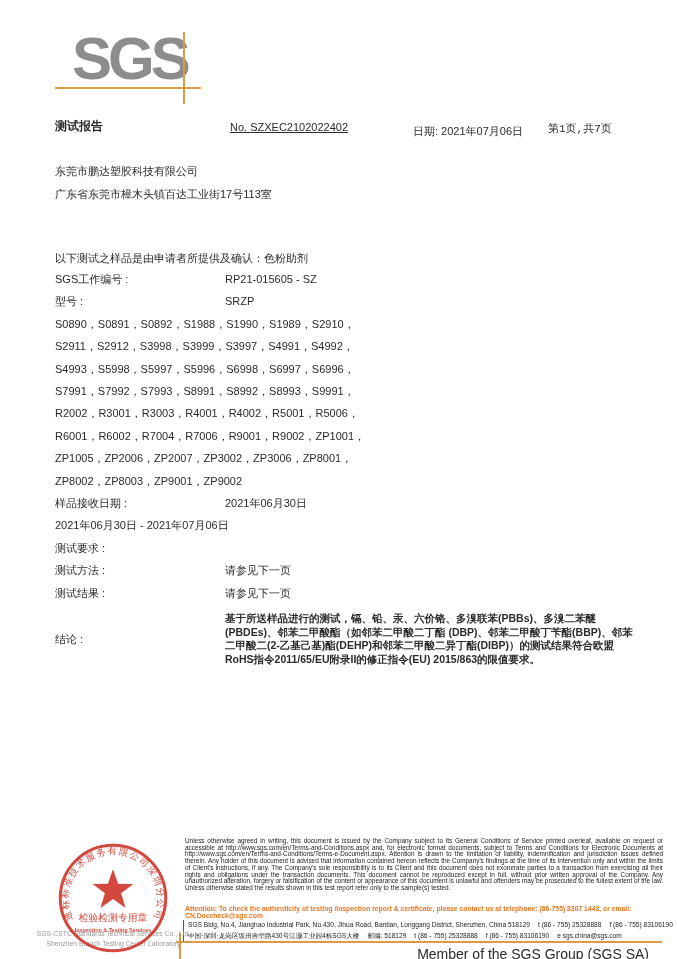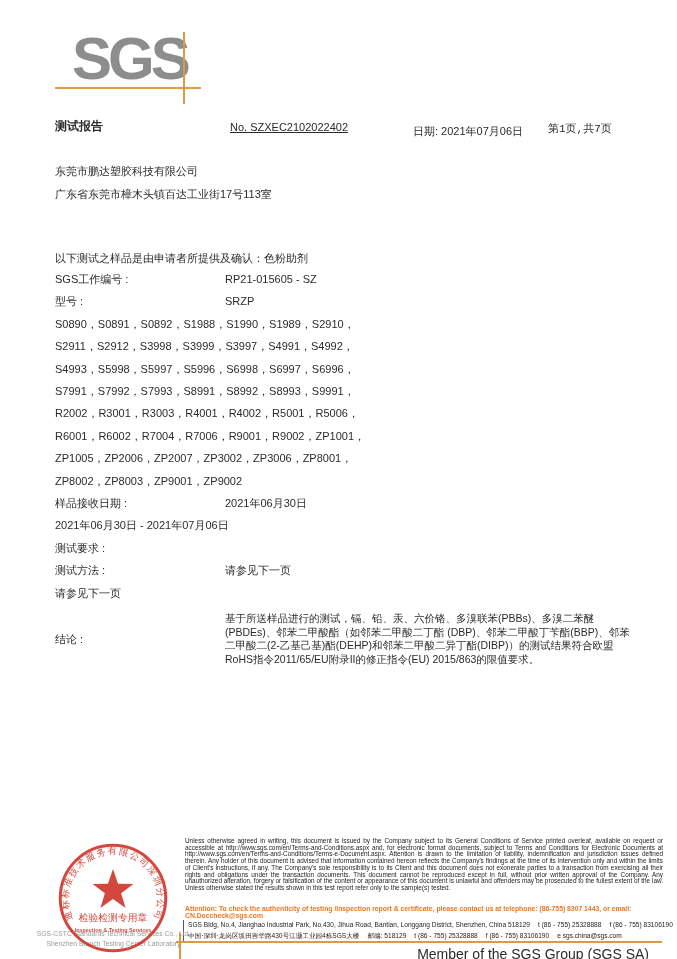--- a/index.html
+++ b/index.html
@@ -26,21 +26,21 @@
   
   .company-block { position:absolute; left:55px; top:160px; font-size:11px; line-height:23px; color:#2b2b2b; }
 
   
   .sample-note { position:absolute; left:55px; top:251px; font-size:11px; color:#2b2b2b;font-family:Liberation Serif, serif; }
   .fields { position:absolute; left:55px; top:268px; width:585px; }
   .field-row { display:flex; align-items:center; font-size:11px; line-height:22.4px; color:#2b2b2b; }
   .field-label { width:170px; flex-shrink:0; }
   .field-value { flex:1; }
   .row-conclusion { line-height:14px; margin-top:8px; }
-  .row-conclusion .field-value { font-size:10.5px; line-height:13.6px; }
+  .row-conclusion .field-value { font-size:10.5px; line-height:13.6px;font-weight:bold; }
 
   
   .disclaimer {
     position:absolute; left:185px; top:838px; width:478px;
     font-size:6.4px; line-height:6.7px; text-align:justify; color:#1d1d1d;
     word-break:break-word;
   }
   .attention {
     position:absolute; left:185px; top:905px; width:478px;
     font-size:6.8px; line-height:7.2px; font-weight:bold; color:#e87722;
@@ -114,20 +114,21 @@
       <div class="field-value">2021年06月30日 - 2021年07月06日</div>
     </div>
     <div class="field-row">
       <div class="field-label">测试要求 :</div>
     </div>
     <div class="field-row">
       <div class="field-label">测试方法 :</div>
       <div class="field-value">请参见下一页</div>
     </div>
     <div class="field-row">
+      <div class="field-label">测试结果 :</div>
       <div class="field-value">请参见下一页</div>
     </div>
     <div class="field-row row-conclusion">
       <div class="field-label">结论 :</div>
       <div class="field-value">基于所送样品进行的测试，镉、铅、汞、六价铬、多溴联苯(PBBs)、多溴二苯醚(PBDEs)、邻苯二甲酸酯（如邻苯二甲酸二丁酯 (DBP)、邻苯二甲酸丁苄酯(BBP)、邻苯二甲酸二(2-乙基己基)酯(DEHP)和邻苯二甲酸二异丁酯(DIBP)）的测试结果符合欧盟RoHS指令2011/65/EU附录II的修正指令(EU) 2015/863的限值要求。</div>
     </div>
   </div>
 
   <div class="disclaimer">Unless otherwise agreed in writing, this document is issued by the Company subject to its General Conditions of Service printed overleaf, available on request or accessible at http://www.sgs.com/en/Terms-and-Conditions.aspx and, for electronic format documents, subject to Terms and Conditions for Electronic Documents at http://www.sgs.com/en/Terms-and-Conditions/Terms-e-Document.aspx. Attention is drawn to the limitation of liability, indemnification and jurisdiction issues defined therein. Any holder of this document is advised that information contained hereon reflects the Company's findings at the time of its intervention only and within the limits of Client's instructions, if any. The Company's sole responsibility is to its Client and this document does not exonerate parties to a transaction from exercising all their rights and obligations under the transaction documents. This document cannot be reproduced except in full, without prior written approval of the Company. Any unauthorized alteration, forgery or falsification of the content or appearance of this document is unlawful and offenders may be prosecuted to the fullest extent of the law. Unless otherwise stated the results shown in this test report refer only to the sample(s) tested.</div>
   <div class="attention">Attention: To check the authenticity of testing /inspection report &amp; certificate, please contact us at telephone: (86-755) 8307 1443, or email: CN.Doccheck@sgs.com</div>

